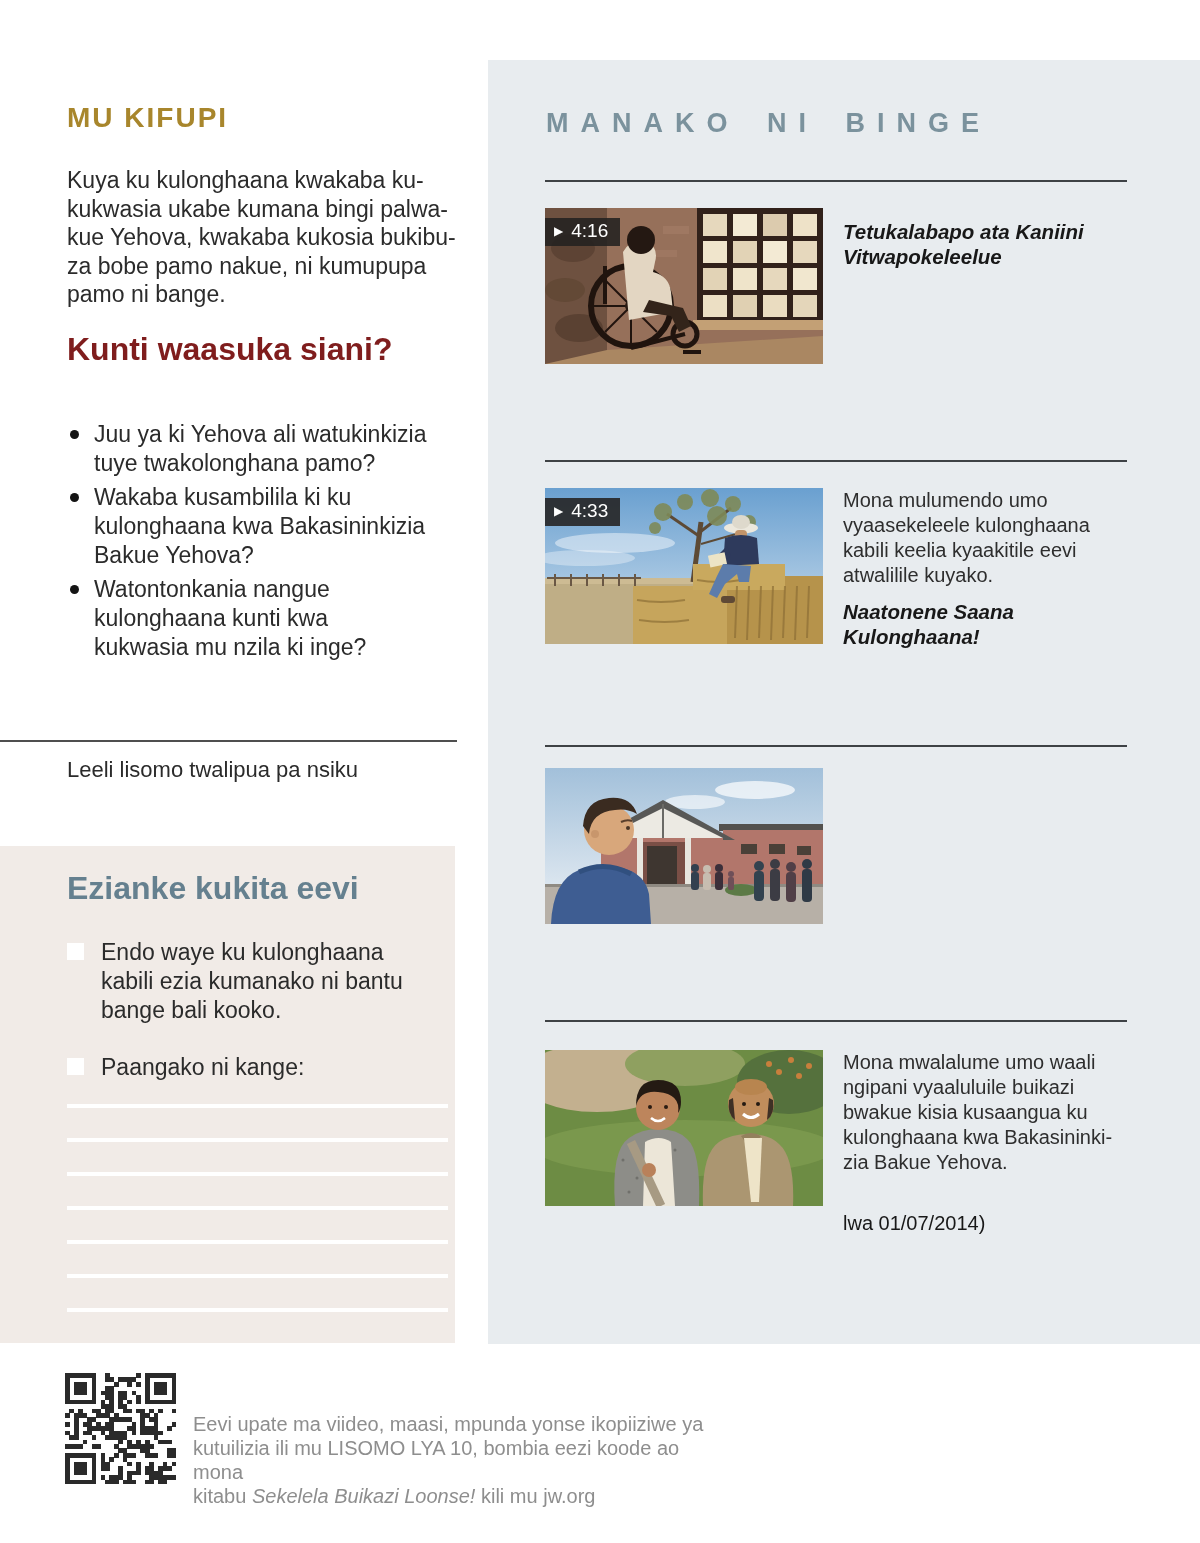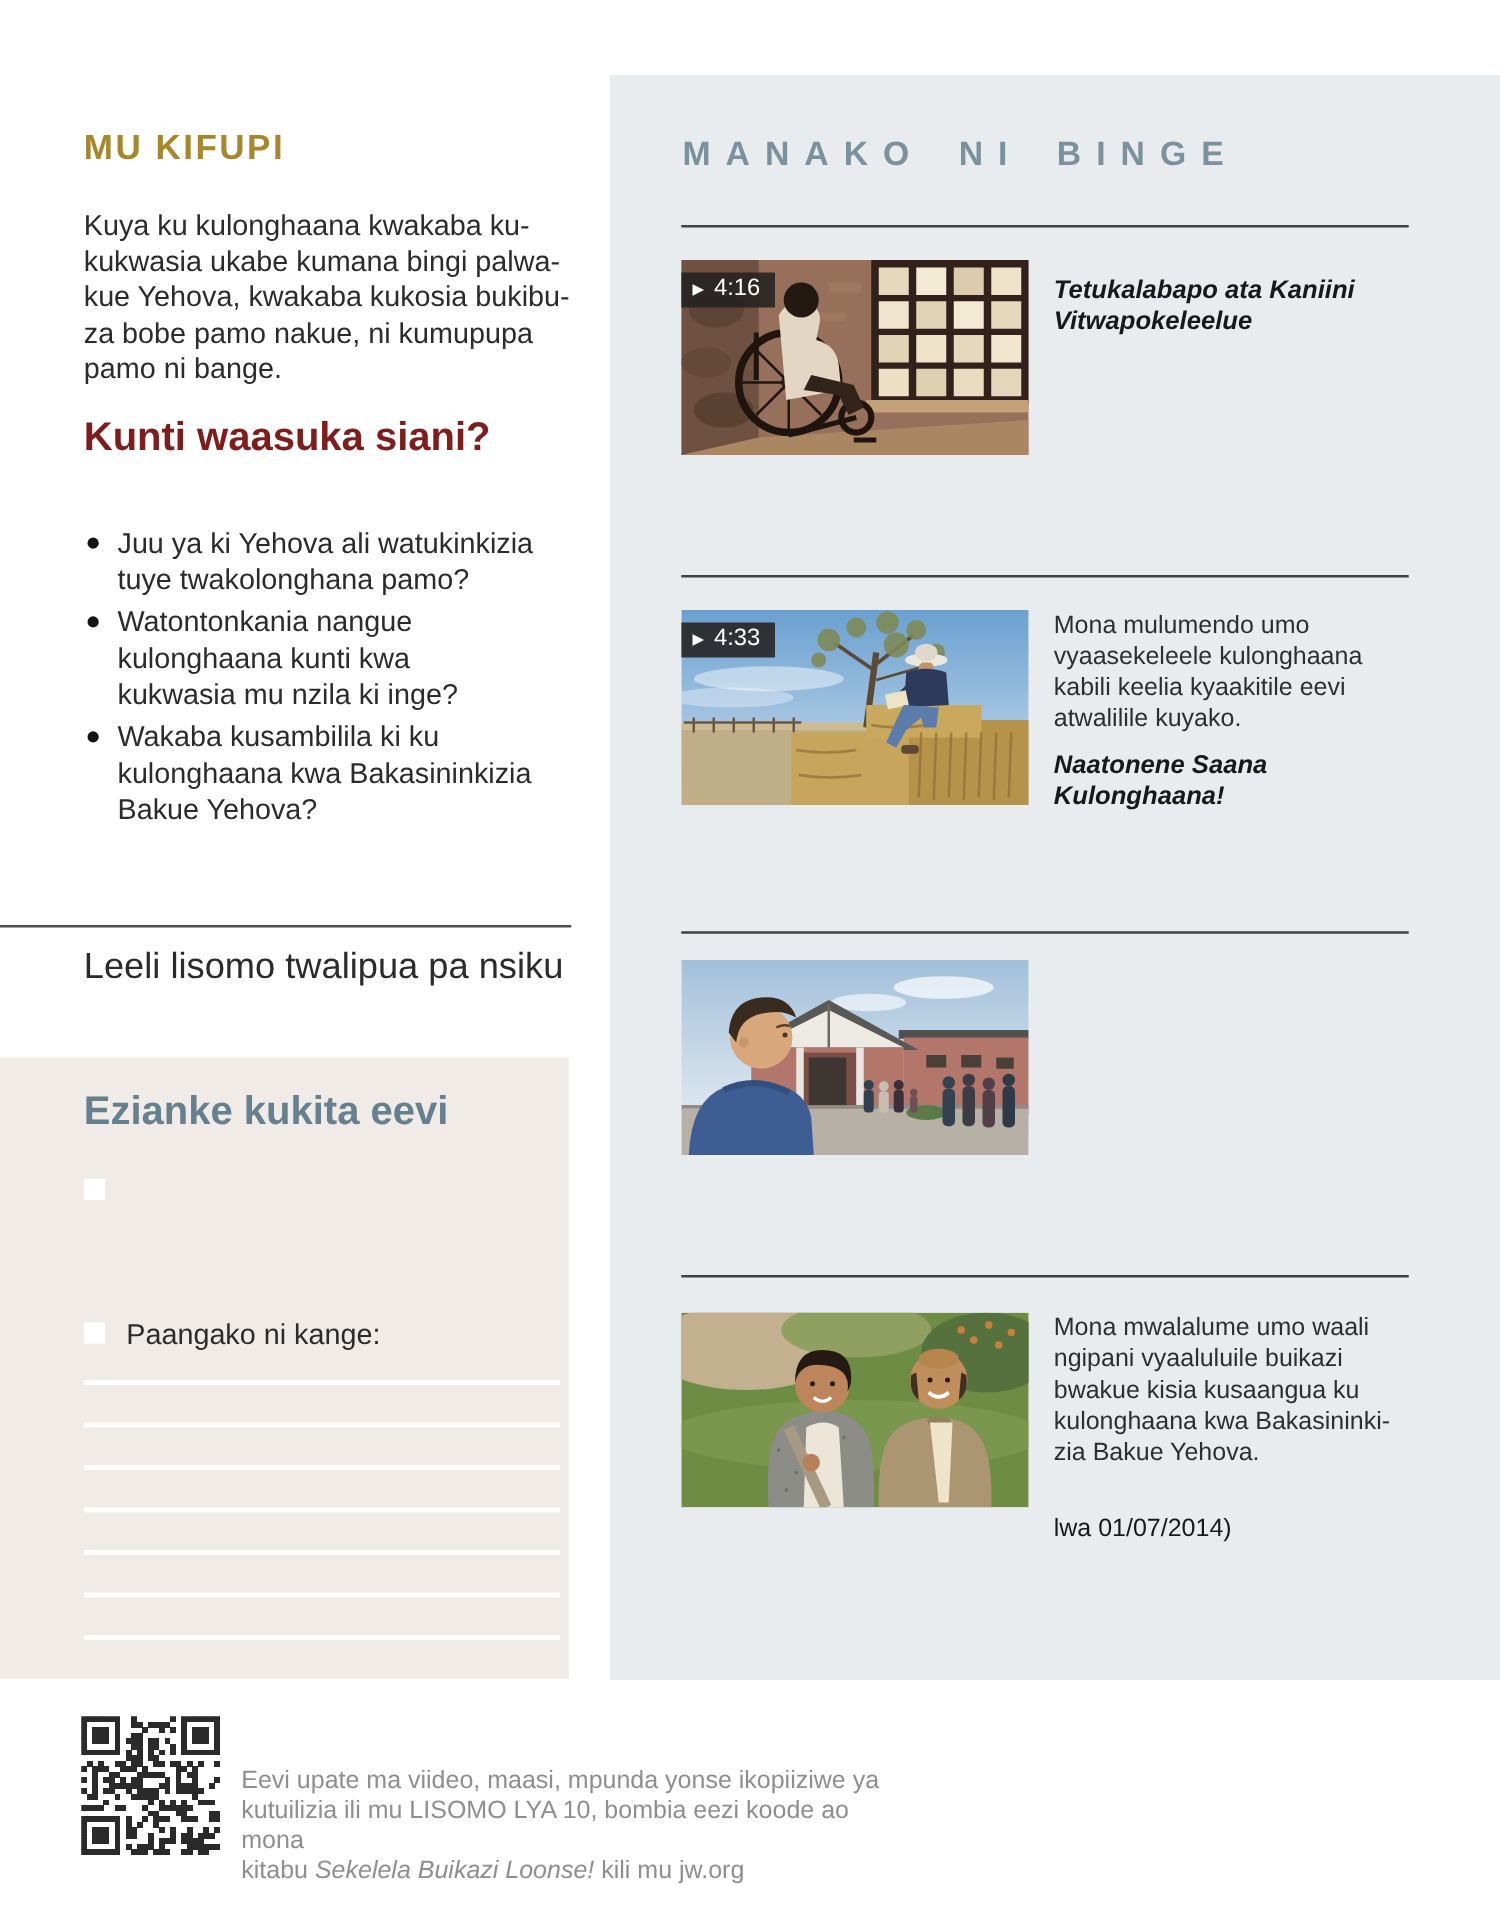--- a/index.html
+++ b/index.html
@@ -15,21 +15,21 @@
   .intro{position:absolute;left:67px;top:166px;margin:0;width:420px;
     font-size:23px;line-height:28.5px;color:#2b2b2b}
   .q-head{position:absolute;left:67px;top:331px;margin:0;
     font-size:32px;font-weight:700;color:#7f1d1d}
   .q-list{position:absolute;left:67px;top:420px;margin:0;padding:0;list-style:none;
     width:410px;font-size:23px;line-height:29px;color:#2b2b2b}
   .q-list li{position:relative;padding-left:27px;margin-bottom:5px;white-space:pre-line}
   .q-list li::before{content:"";position:absolute;left:3px;top:10px;width:9px;height:9px;
     border-radius:50%;background:#141414}
   .rule-left{position:absolute;left:0;top:740px;width:457px;height:2px;background:#4f4f4f}
-  .daily{position:absolute;left:67px;top:757px;margin:0;font-size:29px;color:#2b2b2b}
+  .daily{position:absolute;left:67px;top:757px;margin:0;font-size:22px;color:#2b2b2b}
 
   .todo-box{position:absolute;left:0;top:846px;width:455px;height:497px;background:#f1ebe7}
   .todo-head{position:absolute;left:67px;top:24px;margin:0;
     font-size:32px;font-weight:700;color:#65808f}
   .todo-row{position:absolute;left:67px;display:flex;gap:17px;
     font-size:23px;line-height:29px;color:#2b2b2b;width:360px}
   .todo-row .checkbox{flex:0 0 auto;width:17px;height:17px;background:#ffffff;margin-top:5px}
   .tr1{top:92px}.tr2{top:207px}
   .write-line{position:absolute;left:67px;width:381px;height:4px;background:#ffffff}
 
@@ -72,37 +72,40 @@
 kukwasia ukabe kumana bingi palwa-
 kue Yehova, kwakaba kukosia bukibu-
 za bobe pamo nakue, ni kumupupa
 pamo ni bange.</p>
 
   <h3 class="q-head">Kunti waasuka siani?</h3>
 
   <ul class="q-list">
     <li>Juu ya ki Yehova ali watukinkizia
 tuye twakolonghana pamo?</li>
+    <li>Wakaba kusambilila ki ku
+kulonghaana kwa Bakasininkizia
+Bakue Yehova?</li>
     <li>Watontonkania nangue
 kulonghaana kunti kwa
 kukwasia mu nzila ki inge?</li>
-    <li>Wakaba kusambilila ki ku
-kulonghaana kwa Bakasininkizia
-Bakue Yehova?</li>
   </ul>
 
   <div class="rule-left"></div>
 
   <p class="daily">Leeli lisomo twalipua pa nsiku</p>
 
   <div class="todo-box">
     <h3 class="todo-head">Ezianke kukita eevi</h3>
 
     <div class="todo-row tr1">
       <span class="checkbox"></span>
+      <span class="pre">Endo waye ku kulonghaana
+kabili ezia kumanako ni bantu
+bange bali kooko.</span>
     </div>
 
     <div class="todo-row tr2">
       <span class="checkbox"></span>
       <span class="pre">Paangako ni kange:</span>
     </div>
 
     <div class="write-line" style="top:258px"></div>
     <div class="write-line" style="top:292px"></div>
     <div class="write-line" style="top:326px"></div>

